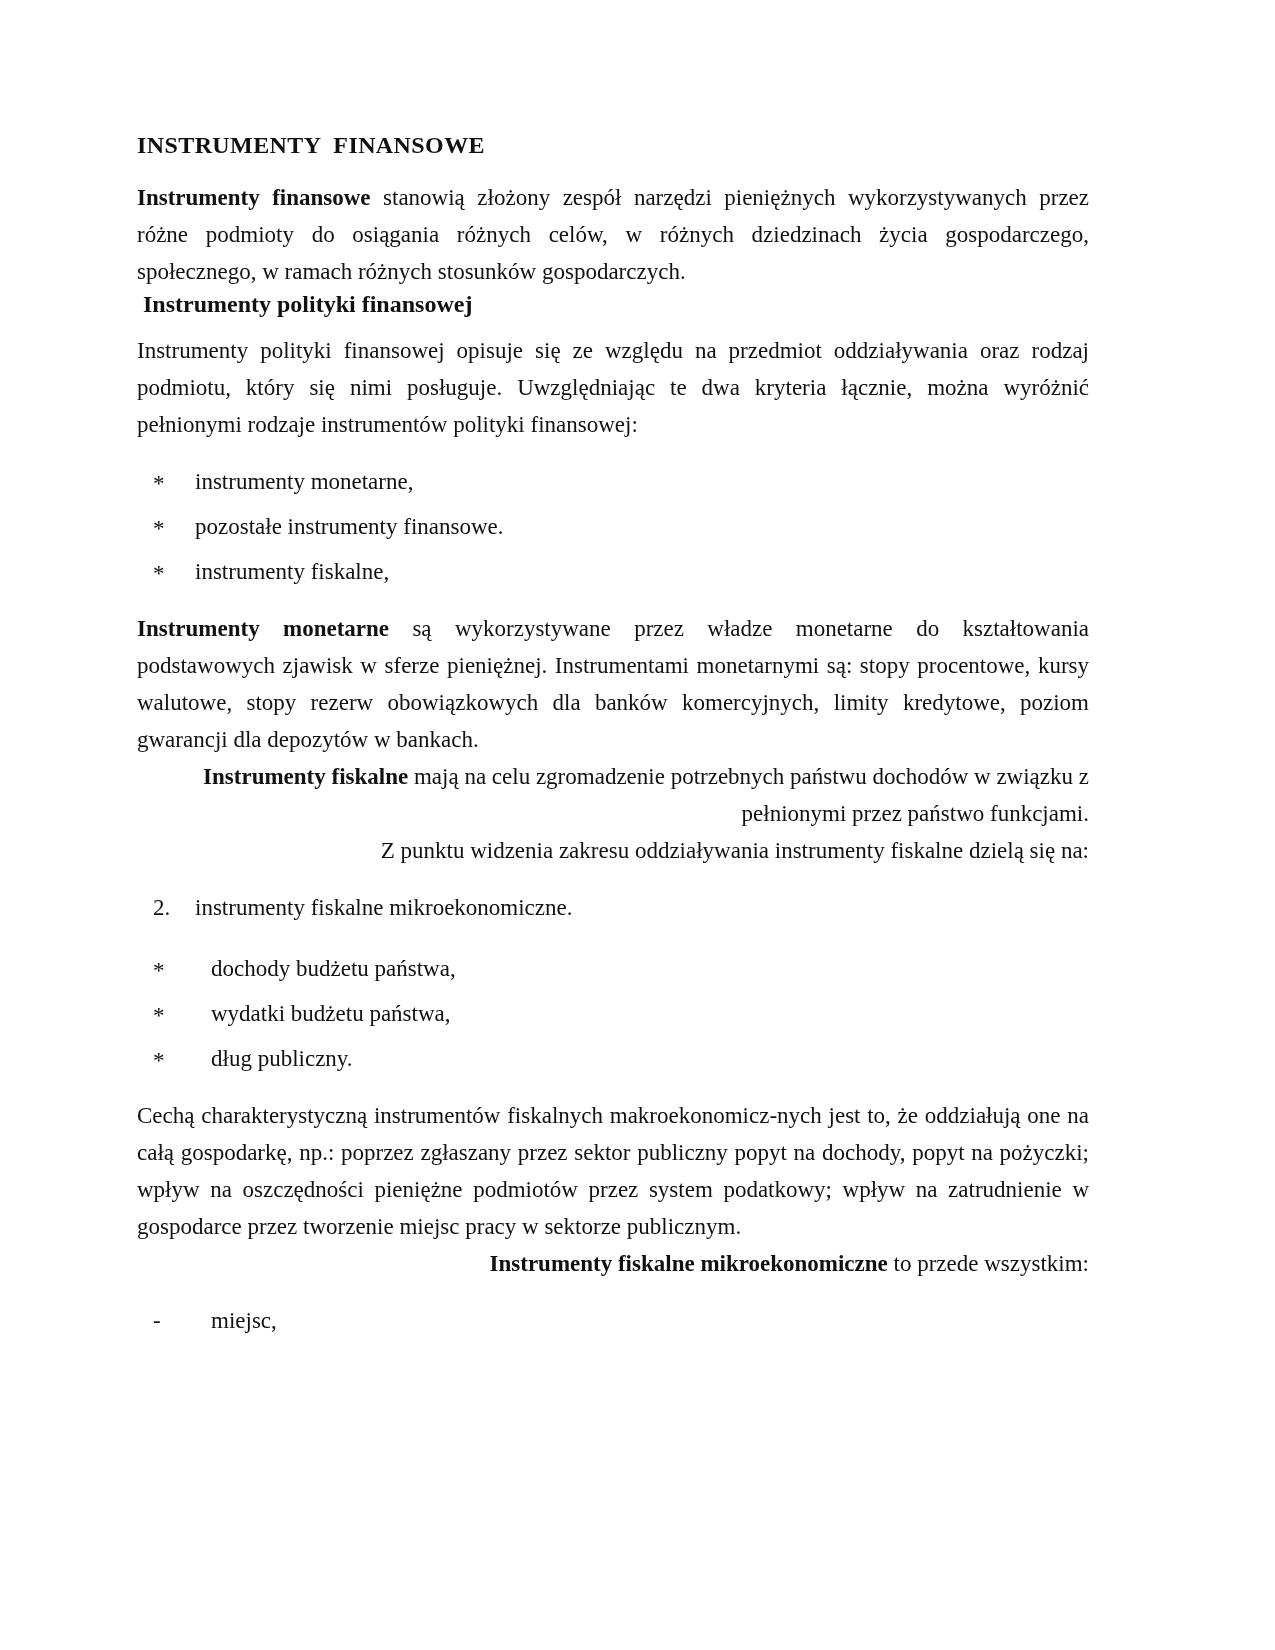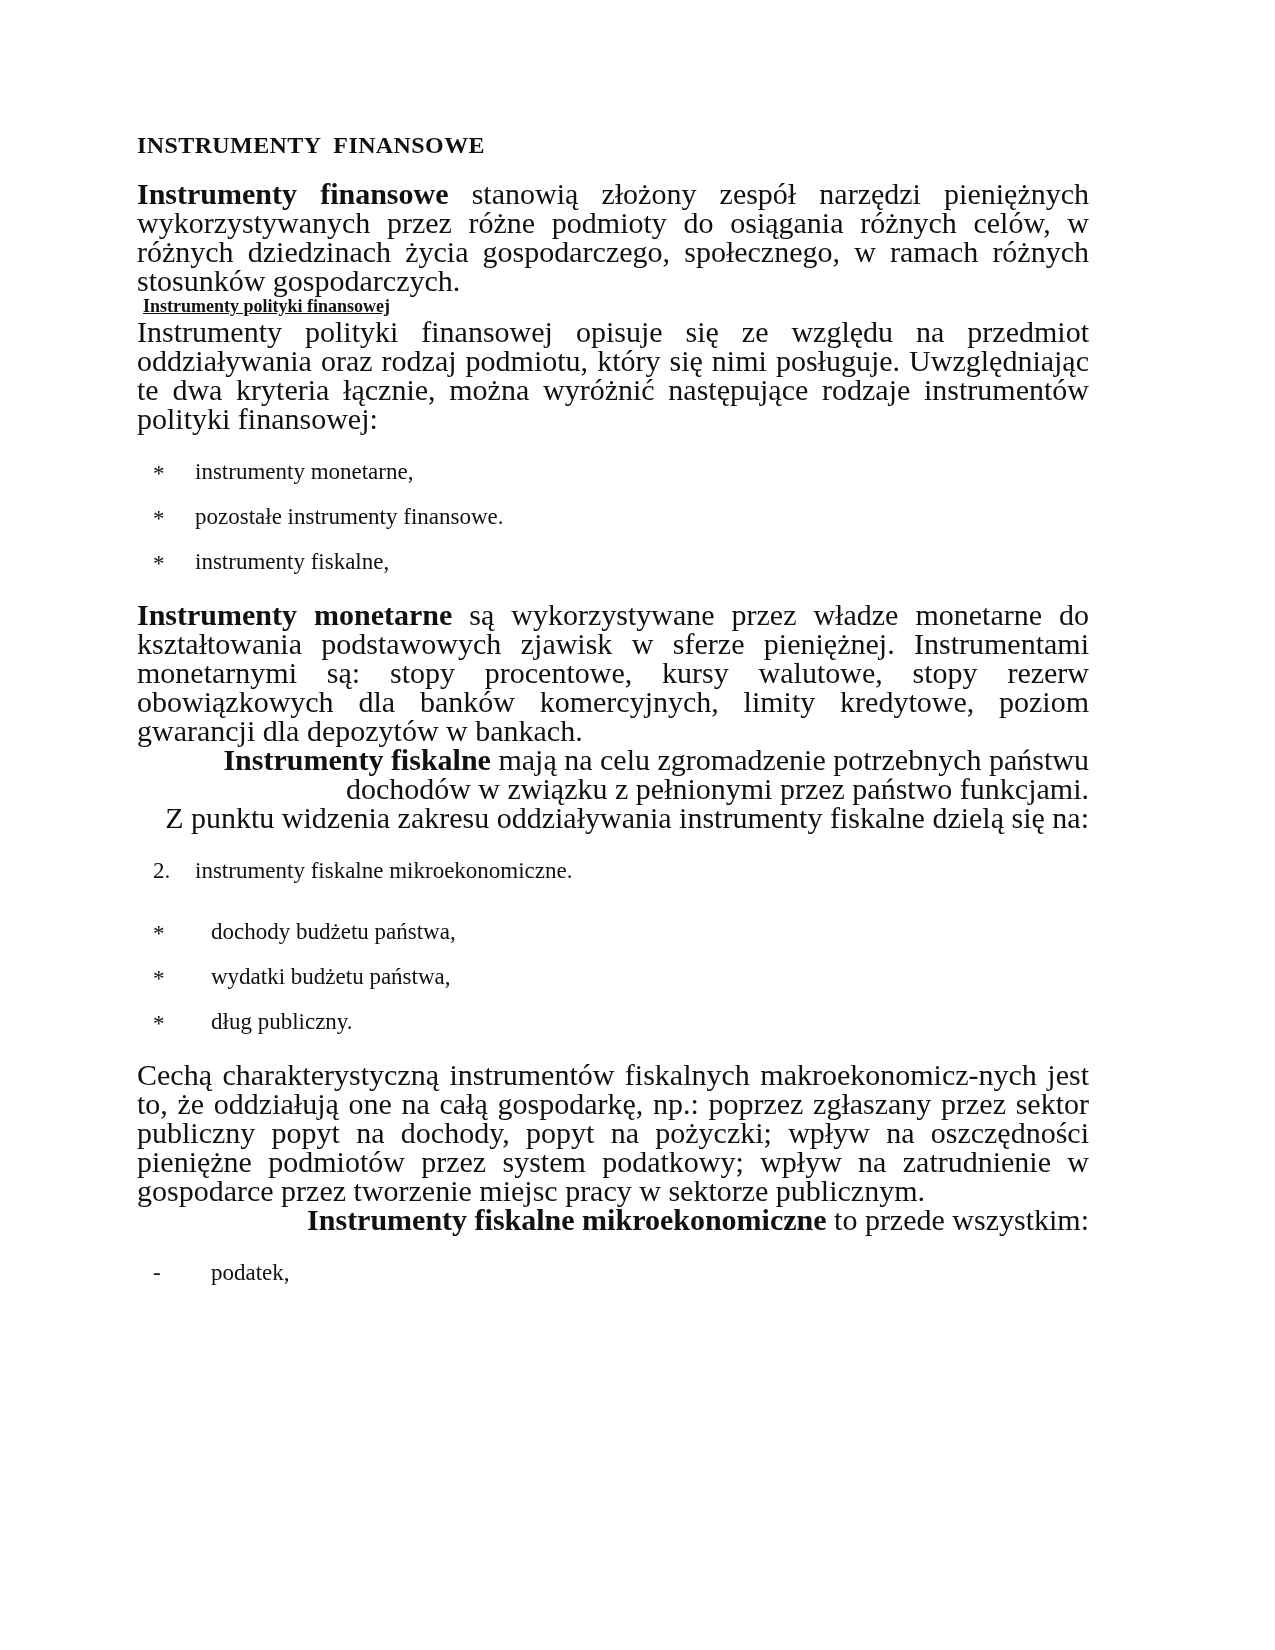--- a/index.html
+++ b/index.html
@@ -37,32 +37,31 @@
   .doc-title {
     font-size: 24px;
     font-weight: bold;
     letter-spacing: 0.4px;
     line-height: 1.0;
     margin: 0 0 22px 0;
     white-space: pre;
   }
 
   .subhead {
-    font-size: 18px;
+    font-size: 24px;
     font-weight: bold;
     line-height: 1.0;
-    margin: 0 0 2px 0;
+    margin: 0 0 16px 0;
     padding-left: 6px;
-    text-decoration: underline;
   }
 
   
   p.para {
-    font-size: 30px;
-    line-height: 29px;
+    font-size: 23px;
+    line-height: 37px;
     margin: 0;
     text-align: justify;
     text-justify: inter-word;
     -webkit-hyphens: none;
     hyphens: none;
   }
   p.para.flush {
     text-align: right;
   }
   p.para b,
@@ -109,21 +108,21 @@
   <div class="content">
 
     <h1 class="doc-title">INSTRUMENTY  FINANSOWE</h1>
 
     <p class="para"><b>Instrumenty finansowe</b><span> stanowią złożony zespół narzędzi pieniężnych wykorzystywanych przez różne podmioty do osiągania różnych celów, w różnych dziedzinach życia gospodarczego, społecznego, w ramach różnych stosunków gospodarczych.</span></p>
 
     <div class="gap-sm"></div>
 
     <h2 class="subhead">Instrumenty polityki finansowej</h2>
 
-    <p class="para">Instrumenty polityki finansowej opisuje się ze względu na przedmiot oddziaływania oraz rodzaj podmiotu, który się nimi posługuje. Uwzględniając te dwa kryteria łącznie, można wyróżnić następujące rodzaje instrumentów polityki finansowej:</p>
+    <p class="para">Instrumenty polityki finansowej opisuje się ze względu na przedmiot oddziaływania oraz rodzaj podmiotu, który się nimi posługuje. Uwzględniając te dwa kryteria łącznie, można wyróżnić pełnionymi rodzaje instrumentów polityki finansowej:</p>
 
     <ul class="bullets">
       <li><span class="marker star">*</span><span>instrumenty monetarne,</span></li>
       <li><span class="marker star">*</span><span>pozostałe instrumenty finansowe.</span></li>
       <li><span class="marker star">*</span><span>instrumenty fiskalne,</span></li>
     </ul>
 
     <p class="para"><b>Instrumenty  monetarne</b><span> są wykorzystywane przez władze monetarne do kształtowania podstawowych zjawisk w sferze pieniężnej. Instrumentami monetarnymi są: stopy procentowe, kursy walutowe, stopy rezerw obowiązkowych dla banków komercyjnych, limity kredytowe, poziom gwarancji dla depozytów w bankach.</span></p>
 
     <p class="para flush"><b>Instrumenty fiskalne</b><span> mają na celu zgromadzenie potrzebnych państwu dochodów w związku z pełnionymi przez państwo funkcjami.</span></p>
@@ -139,17 +138,17 @@
       <li><span class="marker star wide">*</span><span>dochody budżetu państwa,</span></li>
       <li><span class="marker star wide">*</span><span>wydatki budżetu państwa,</span></li>
       <li><span class="marker star wide">*</span><span>dług publiczny.</span></li>
     </ul>
 
     <p class="para">Cechą charakterystyczną instrumentów fiskalnych makroekonomicz-nych jest to, że oddziałują one na całą gospodarkę, np.: poprzez zgłaszany przez sektor publiczny popyt na dochody, popyt na pożyczki; wpływ na oszczędności pieniężne podmiotów przez system podatkowy; wpływ na zatrudnienie w gospodarce przez tworzenie miejsc pracy w sektorze publicznym.</p>
 
     <p class="para flush"><b>Instrumenty fiskalne mikroekonomiczne</b><span> to przede wszystkim:</span></p>
 
     <ul class="bullets">
-      <li><span class="marker dash wide">-</span><span>podatek,</span></li>
+      <li><span class="marker dash wide">-</span><span>miejsc,</span></li>
     </ul>
 
   </div>
 </div>
 
 </body></html>

